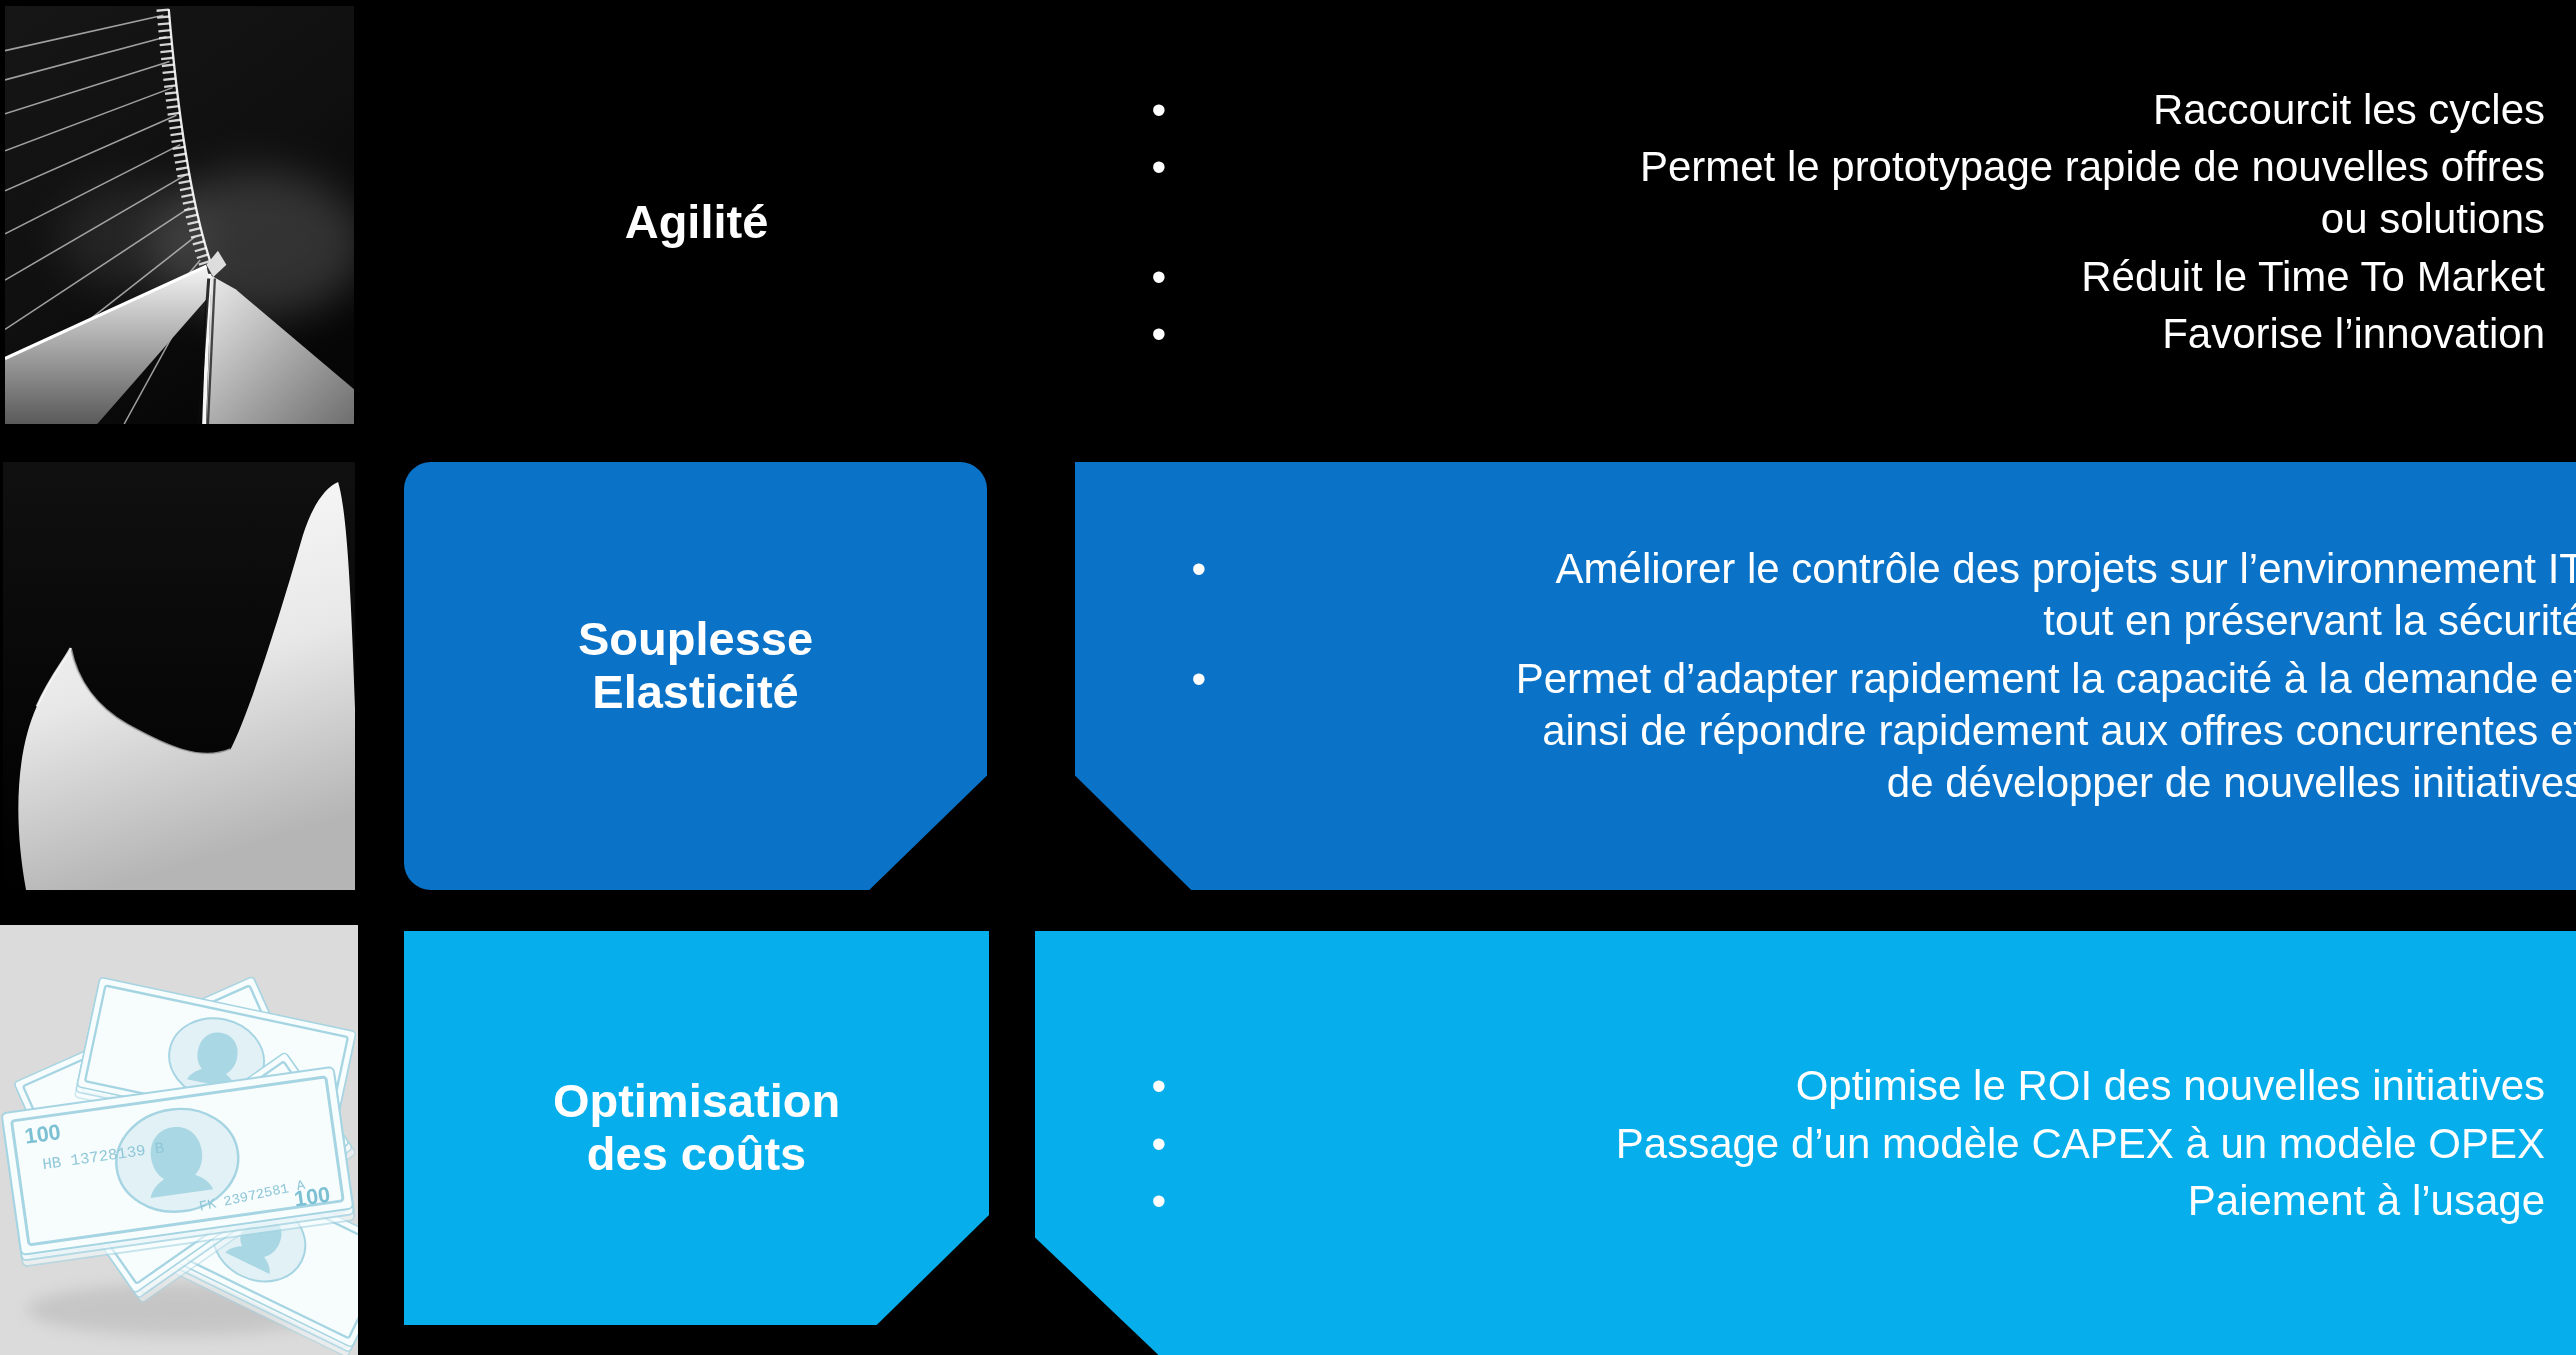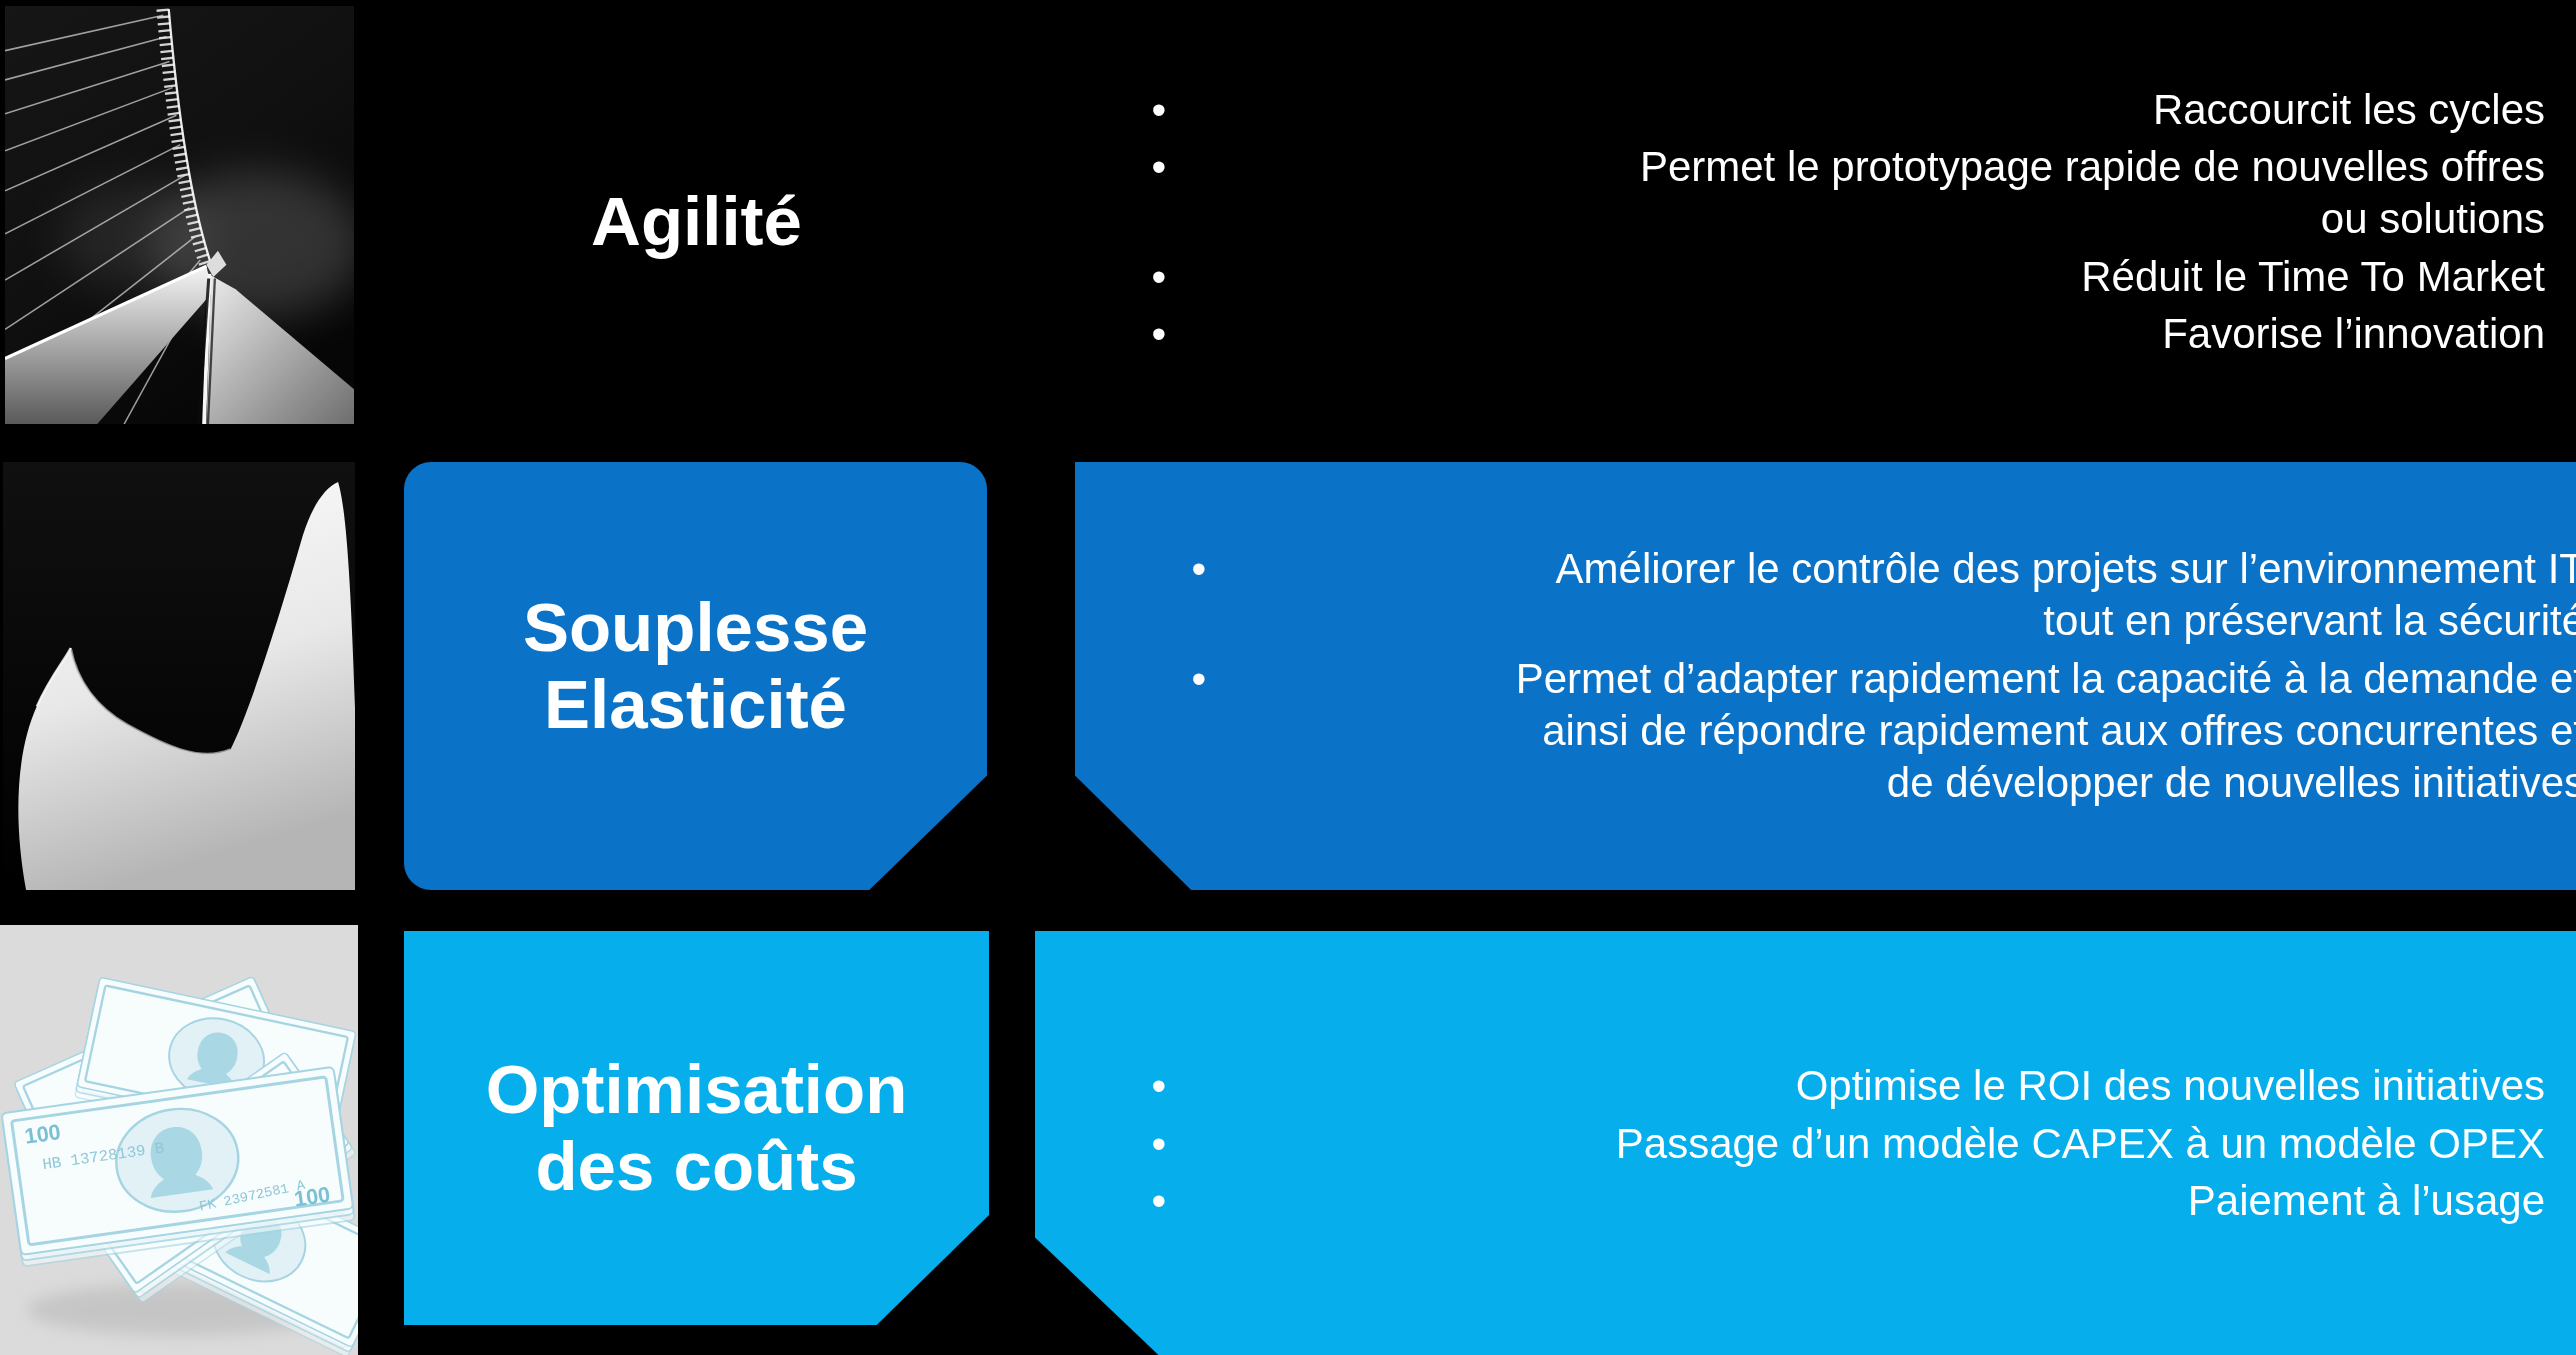--- a/index.html
+++ b/index.html
@@ -11,21 +11,21 @@
   }
   .photo { position:absolute; margin:0; padding:0; overflow:hidden; }
   .photo svg { display:block; width:100%; height:100%; }
   .photo-bridge { left:4.6px;  top:6.2px;    width:349px; height:418px; }
   .photo-chair  { left:3.1px;  top:462px;  width:352px; height:428px; }
   .photo-money  { left:0px;  top:925px; width:358px; height:430px; }
 
   .title-area {
     position:absolute; display:flex; flex-direction:column;
     align-items:center; justify-content:center; text-align:center;
-    font-weight:bold; font-size:69px; line-height:1.12; color:var(--text,#fff);
+    font-weight:bold; font-size:47px; line-height:1.12; color:var(--text,#fff);
   }
   .title-r1 { left:404px; top:0;      width:585px; height:444px; }
   .title-r2 { left:404px; top:462px;  width:583px; height:428px;
               background:var(--row2_blue,#0B73C7); padding-bottom:20px; box-sizing:border-box;
               clip-path:polygon(0 0,100% 0,100% 73.25%,79.8% 100%,0 100%);border-radius:27px; }
   .title-r3 { left:404px; top:931px; width:585px; height:394px;
               background:var(--row3_blue,#06AFEC); box-sizing:border-box;
               clip-path:polygon(0 0,100% 0,100% 72.1%,80.8% 100%,0 100%); }
 
   .bullets-area {

